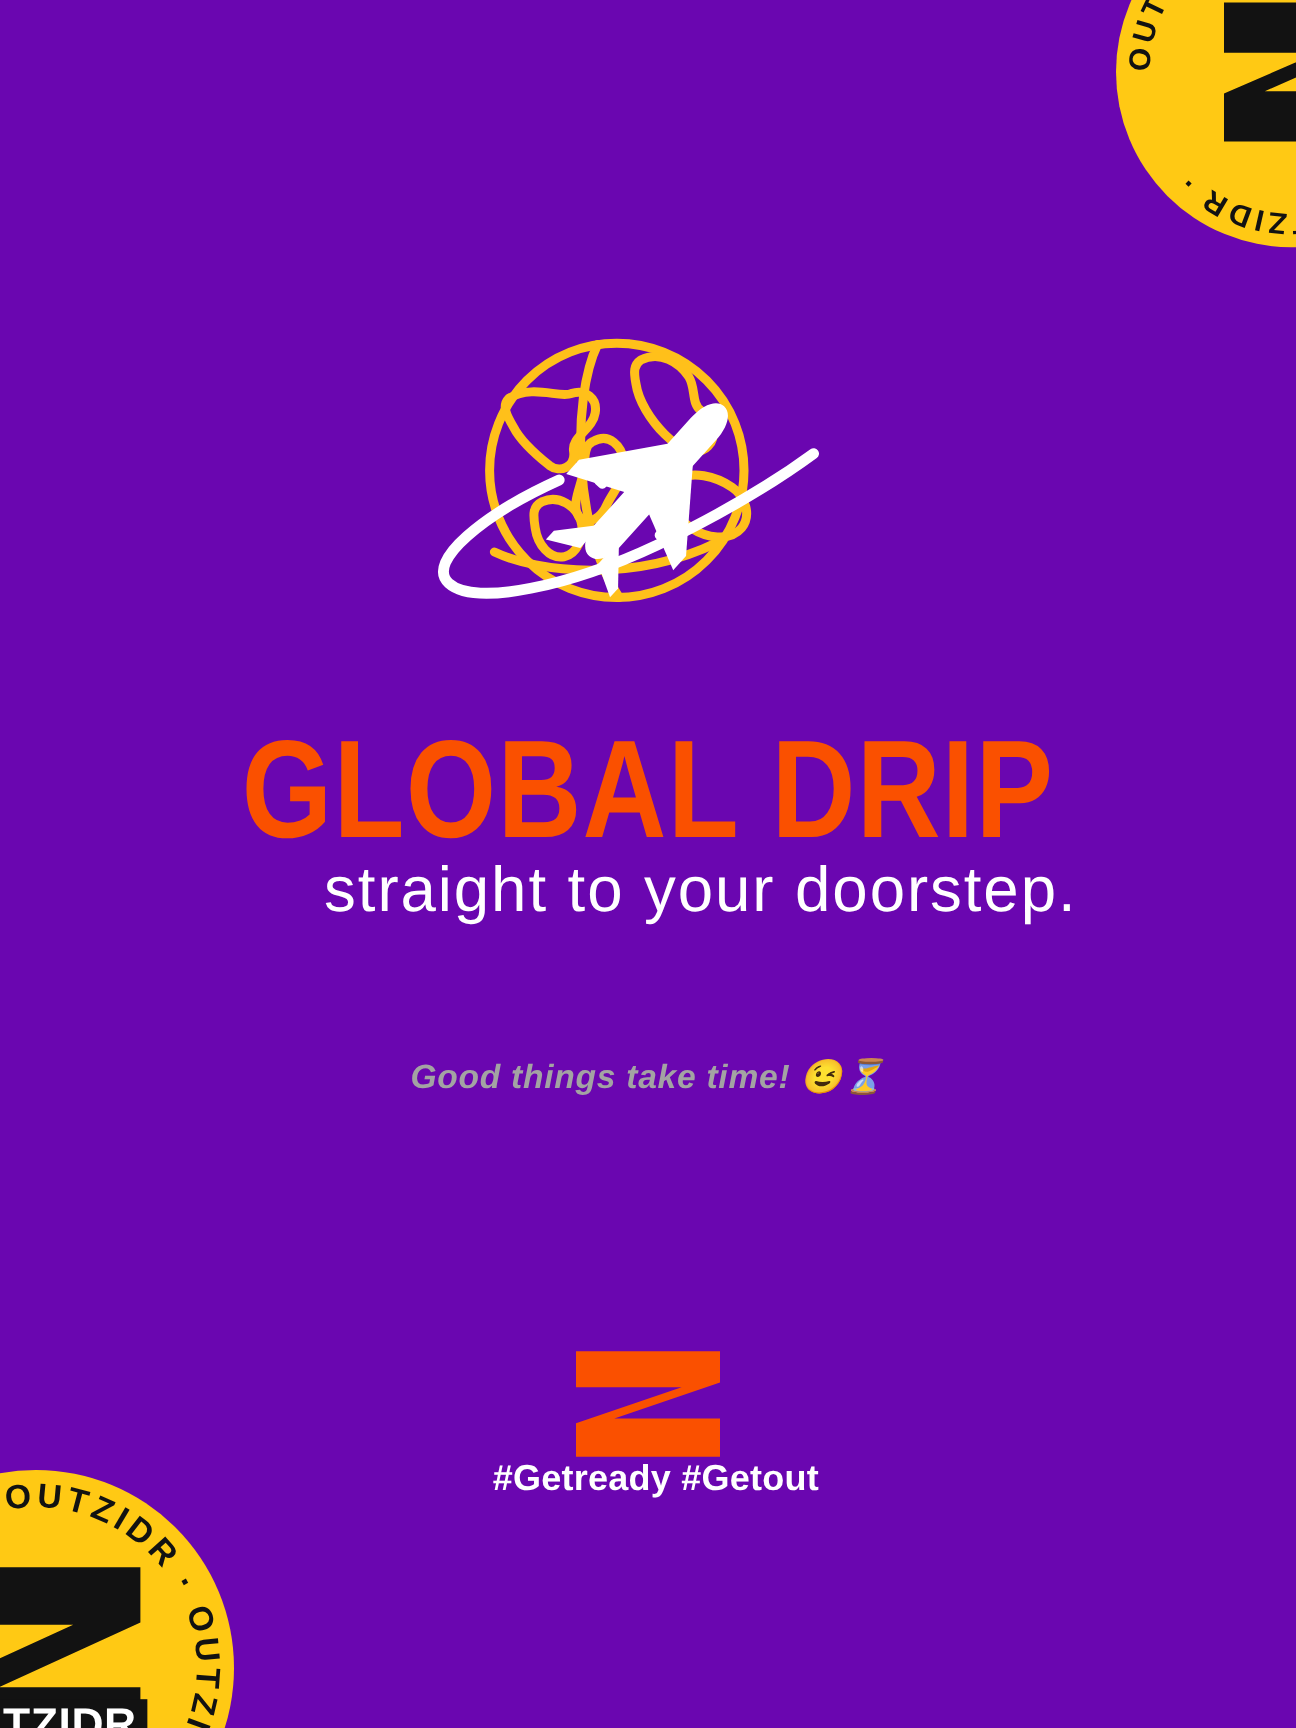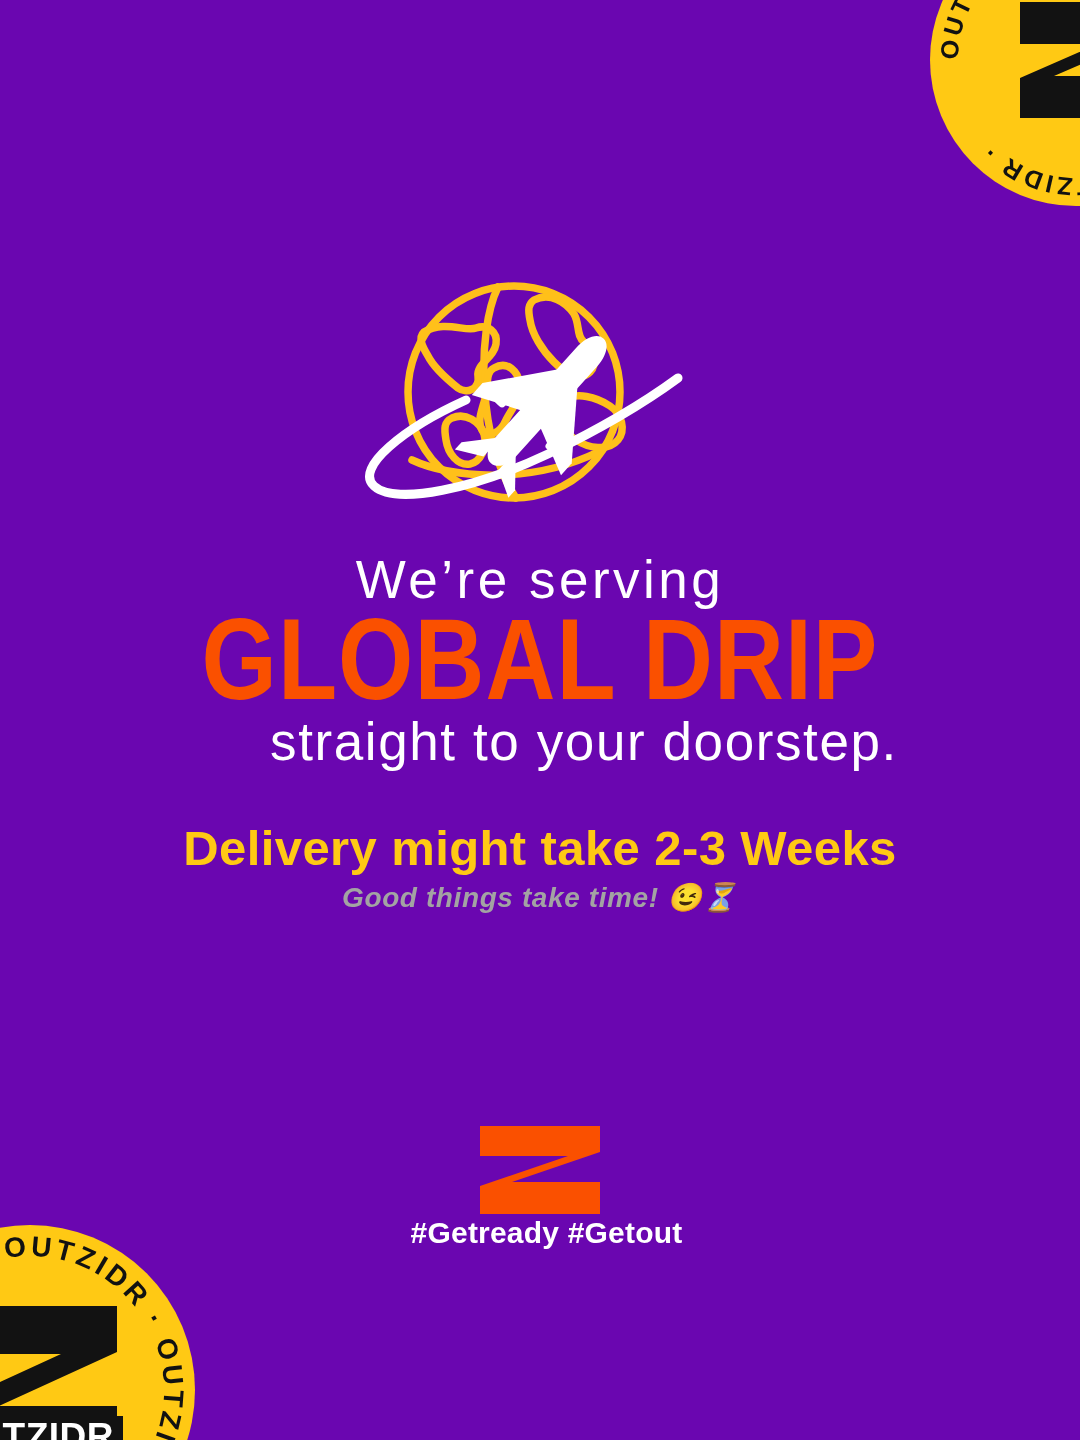--- a/index.html
+++ b/index.html
@@ -229,27 +229,25 @@
 
         <path d="M52,146 L26,176 L26,186 L52,172 Z"></path>
         <path d="M72,146 L98,176 L98,186 L72,172 Z"></path>
 
         <rect x="22" y="104" width="12" height="20" rx="4"></rect>
         <rect x="90" y="104" width="12" height="20" rx="4"></rect>
       </g>
     </svg>
   </div>
 
-  <div class="center-col" id="eyebrow">We’re serving</div>
 
   <div class="center-col" id="headline"><span class="hl">GLOBAL DRIP</span></div>
 
   <div class="center-col" id="subheadline">straight to your doorstep.</div>
 
-  <div class="center-col" id="delivery-note">Delivery might take 2-3 Weeks</div>
 
   <div class="center-col" id="delivery-sub">Good things take time! 😉⏳</div>
 
   <div id="footer-logo">
     <svg width="124" height="92" viewBox="0 0 124 92" aria-hidden="true">
       <path d="M2,2 H122 V28 L34,58 H122 V90 H2 V62 L90,32 H2 Z" fill="#FA5000"></path>
     </svg>
   </div>
 
   <div class="center-col" id="hashtags">#Getready #Getout</div>

